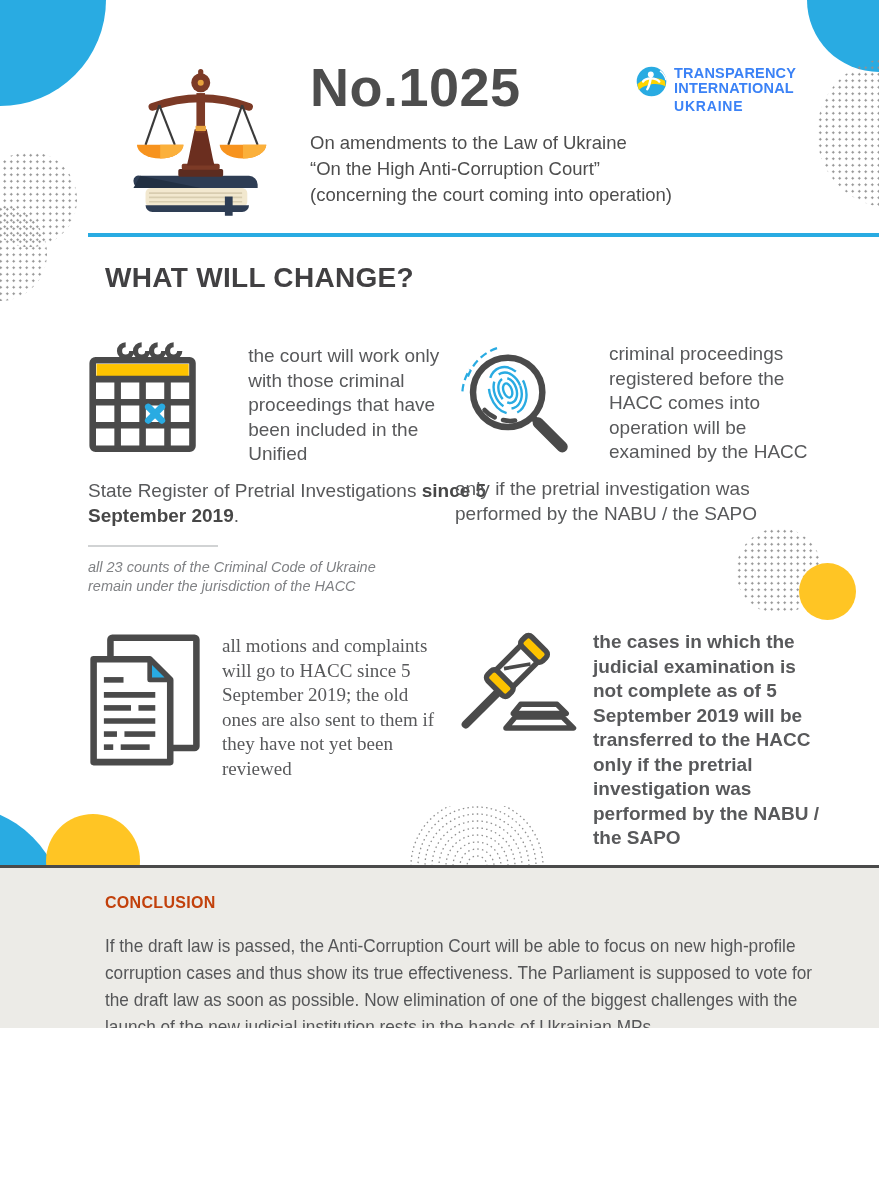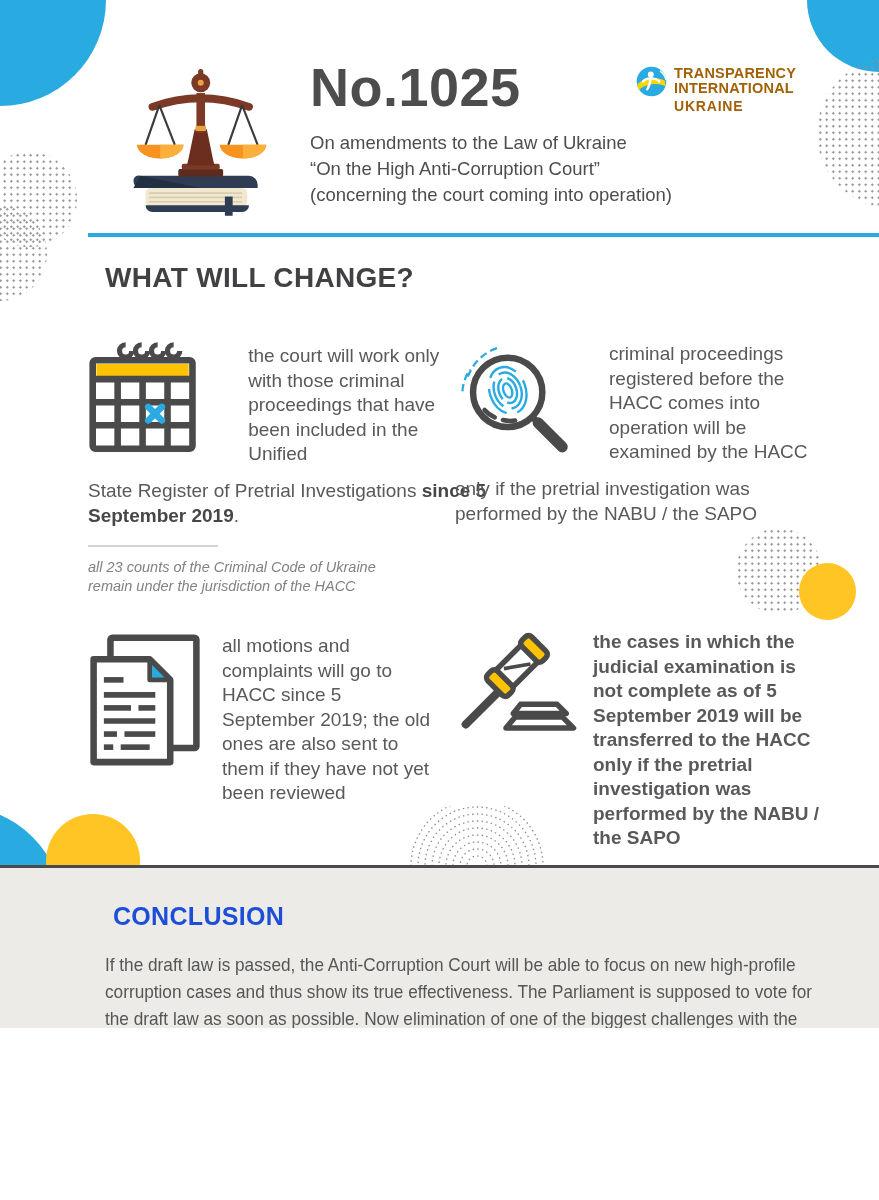--- a/index.html
+++ b/index.html
@@ -23,51 +23,51 @@
   .arcs{position:absolute; left:406px; top:806px;}
 
   
   .hdr-icon{position:absolute; left:130px; top:58px;}
   .doc-number{position:absolute; left:310px; top:56px; font-size:54px; font-weight:bold;
               color:#4D4D4D; letter-spacing:.5px;}
   .subtitle{position:absolute; left:310px; top:130px; font-size:18.5px; line-height:26px;
             color:#4D4D4D; white-space:pre-line;}
   .ti-logo{position:absolute; display:flex; align-items:flex-start;}
   .ti-hdr{left:636px; top:66px;}
-  .ti-text{margin-left:7px; color:#a16207; font-weight:bold;}
+  .ti-text{margin-left:7px; color:#3b82f6; font-weight:bold;}
   .ti-hdr .ti-l12{font-size:14.5px; line-height:15px; letter-spacing:.2px;}
   .ti-hdr .ti-l3{font-size:14px; letter-spacing:.8px; margin-top:2px;}
   .divider{position:absolute; left:88px; right:0; top:233px; height:4px; background:#29ABE2;}
 
   
   .section-title{position:absolute; left:105px; top:262px; font-size:28px; font-weight:bold;
                  color:#414042; letter-spacing:.3px;}
   .block{position:absolute; z-index:2;}
   .b1{left:88px; top:338px; width:360px;}
   .b2{left:455px; top:332px; width:375px;}
   .b3{left:88px; top:632px; width:358px;}
   .b4{left:453px; top:628px; width:382px;}
   .row{display:flex;}
   .b1 .row{gap:22px;} .b2 .row{gap:32px;align-items:flex-end;} .b3 .row{gap:20px;} .b4 .row{gap:14px;}
   .btxt{font-size:19px; line-height:24.5px; color:#58595B;}
   .b1 .btxt{width:205px; padding-top:6px;margin-left:29px;}
   .b2 .btxt{width:214px; padding-top:10px;}
-  .b3 .btxt{width:214px; padding-top:2px;}
+  .b3 .btxt{width:214px; padding-top:2px;font-family:Liberation Serif, serif;}
   .b4 .btxt{width:228px; padding-top:2px;font-weight:bold;}
   .cont{font-size:19px; line-height:25px; color:#58595B; margin-top:11px;}
   .b1 .cont{width:400px;} .b2 .cont{width:350px;}
   .cont b{color:#474747;}
   .note-line{width:130px; height:2px; background:#D1D3D4; margin:17px 0 11px 0;}
   .note{font-style:italic; font-size:14.5px; line-height:19.5px; color:#808285; width:330px;}
 
   
   .conclusion{position:absolute; left:0; right:0; top:865px; height:255px; background:#ECEBE7;
               border-top:3px solid #4A4A4A; border-bottom:2px solid #C9C8C4;
               box-sizing:border-box; z-index:3; padding:26px 60px 0 105px;}
-  .conclusion h2{margin:8px; font-size:25px; font-weight:bold; color:#1d4ed8; letter-spacing:.3px;}
+  .conclusion h2{margin:0; font-size:16px; font-weight:bold; color:#c2410c; letter-spacing:.3px;}
   .conclusion p{margin:20px 0 0 0; font-size:18.5px; line-height:27px; color:#555658;
                 width:772px; transform:scaleX(.93); transform-origin:left top;}
 
   
   .footer{position:absolute; left:0; right:0; top:1120px; height:80px; background:#fff; z-index:3;}
 </style>
 </head>
 <body>
 
 <div class="page">

